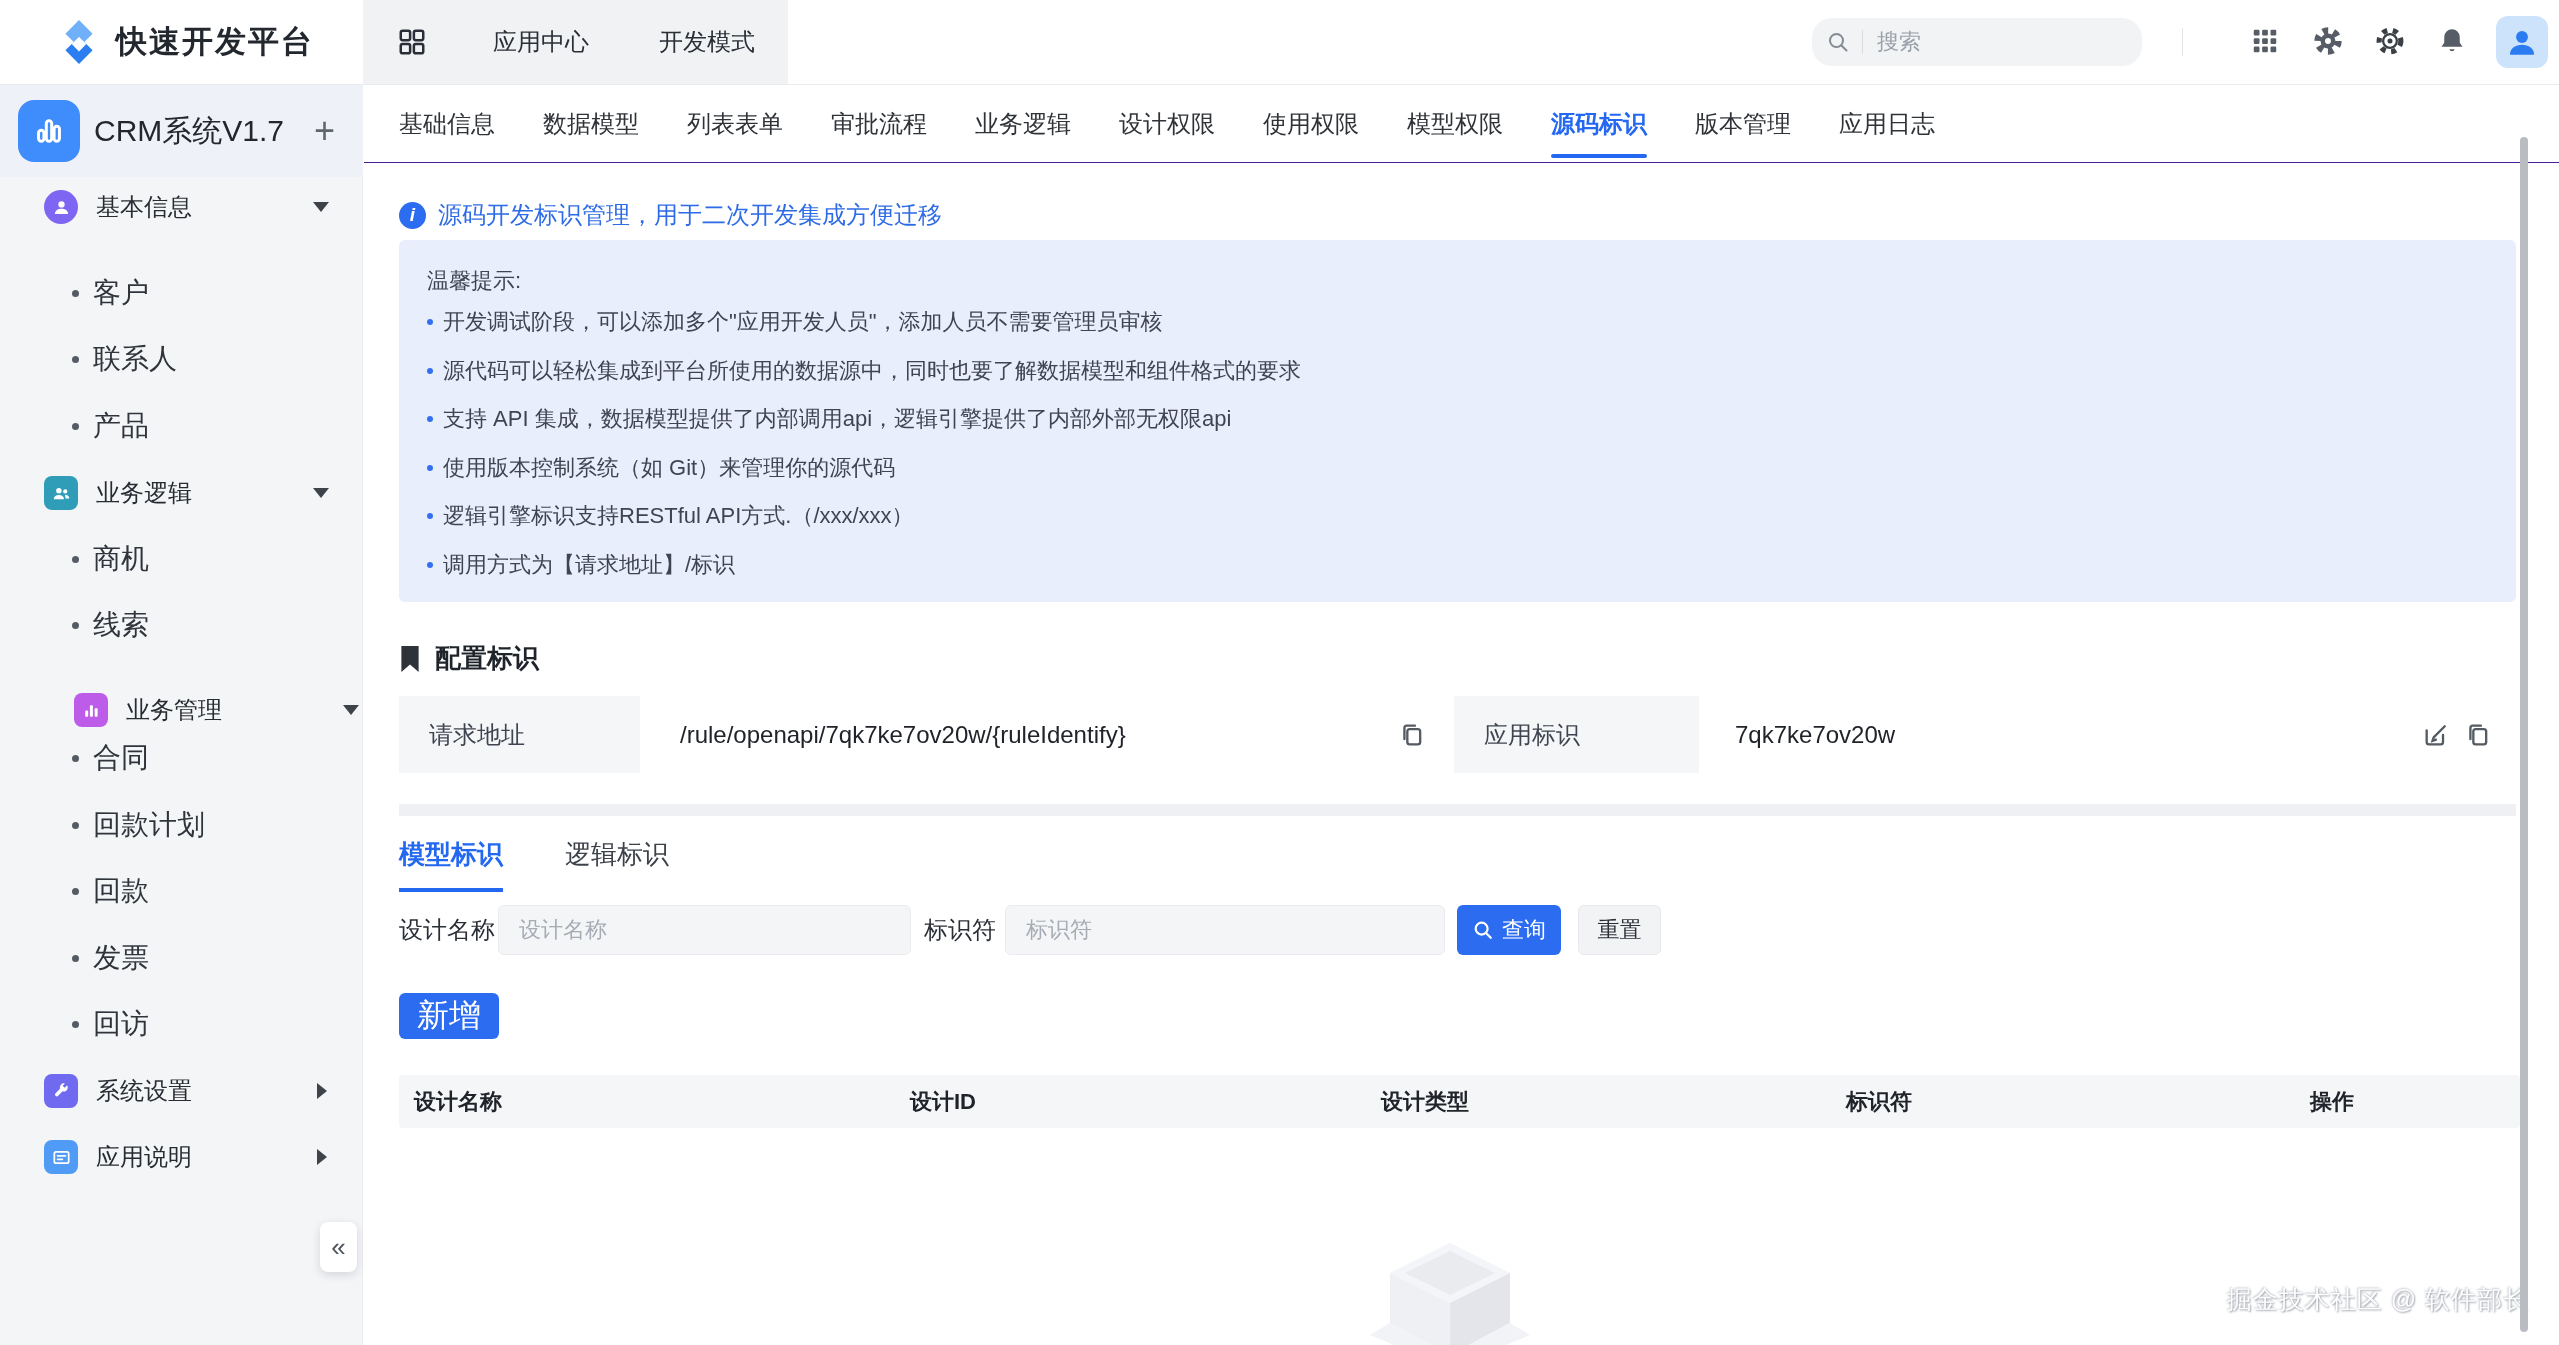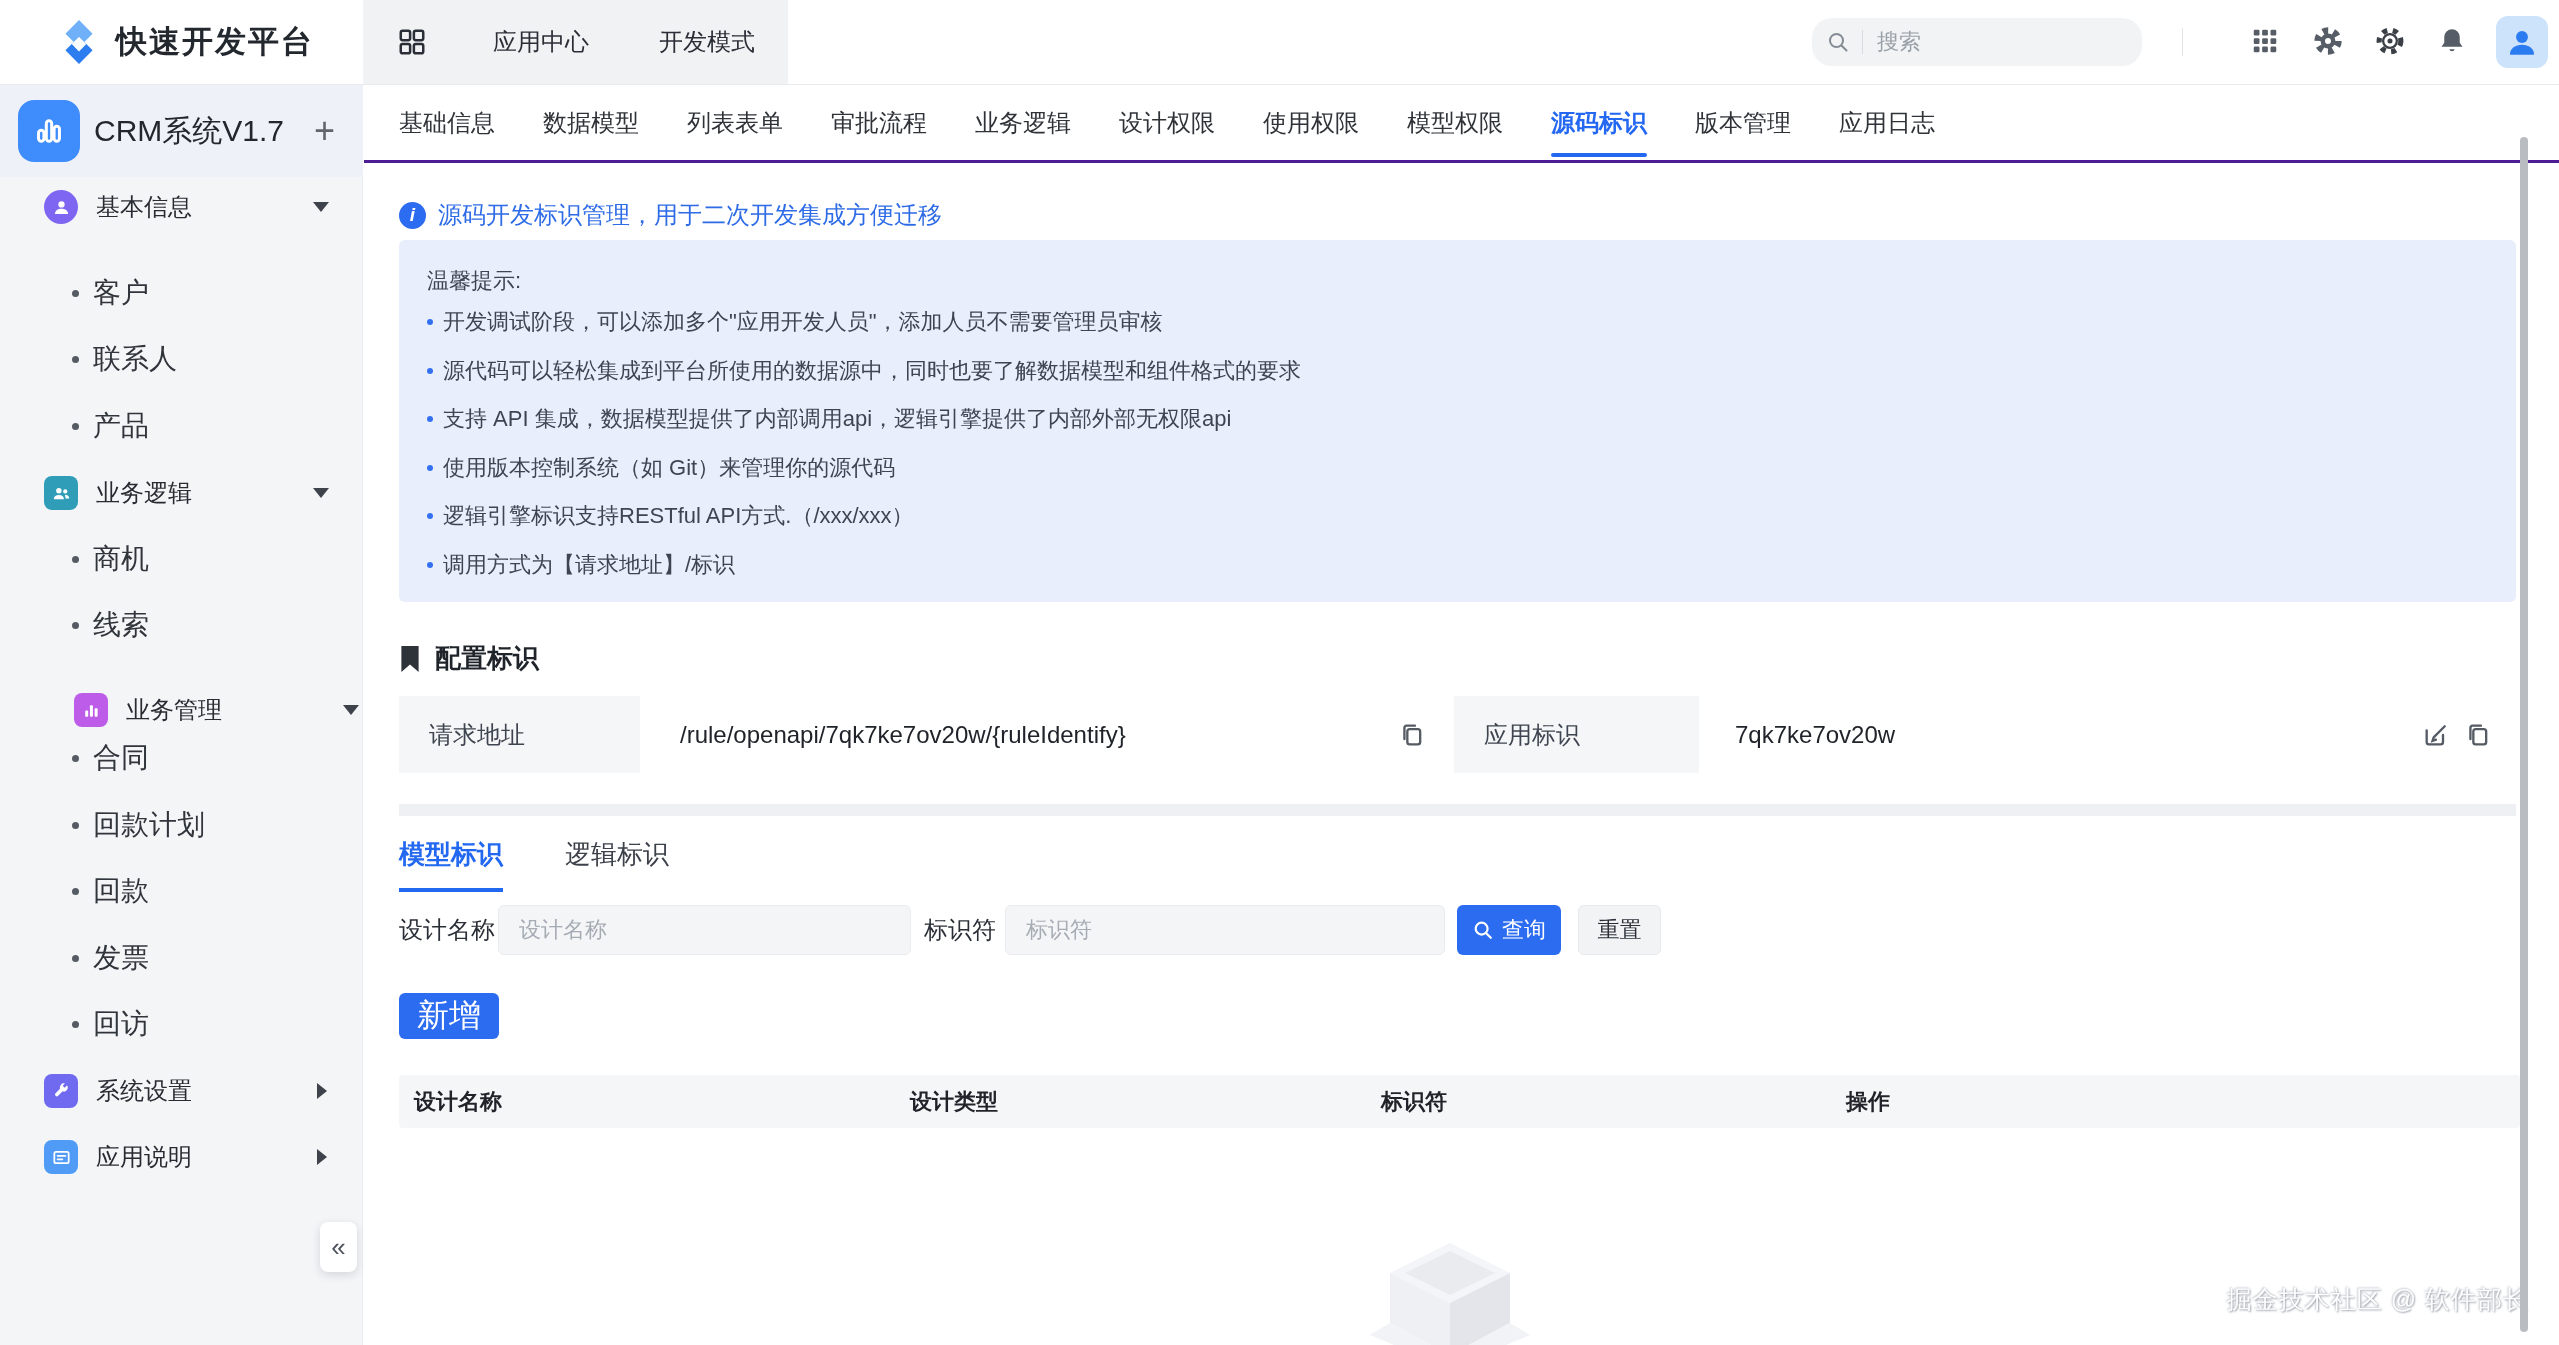--- a/index.html
+++ b/index.html
@@ -42,21 +42,21 @@
   .chev-d{width:0;height:0;border-left:8px solid transparent;border-right:8px solid transparent;
           border-top:10px solid #3e434b;margin-right:34px;}
   .chev-r{width:0;height:0;border-top:8px solid transparent;border-bottom:8px solid transparent;
           border-left:10px solid #3e434b;margin-right:36px;}
   .collapse-btn{position:absolute;left:320px;top:1137px;width:37px;height:50px;background:#fff;
                 border-radius:8px;box-shadow:0 3px 10px rgba(20,30,50,.14);display:flex;
                 align-items:center;justify-content:center;font-size:26px;color:#4e545c;z-index:6;}
 
   
   #main{position:absolute;left:364px;top:85px;width:2195px;height:1260px;background:#fff;overflow:hidden;}
-  .tabsrow{position:absolute;left:0;top:0;width:2195px;height:78px;border-bottom:3px solid #4c1d95;
+  .tabsrow{position:absolute;left:0;top:0;width:2195px;height:78px;border-bottom:1px solid #4c1d95;
            display:flex;align-items:center;gap:48px;padding-left:35px;box-sizing:border-box;}
   .tab{font-size:24px;color:#2f3338;position:relative;padding:20px 0;cursor:pointer;white-space:nowrap;}
   .tab.active{color:#2468f2;font-weight:bold;}
   .tab.active::after{content:"";position:absolute;left:0;right:0;bottom:2px;height:4px;
                      border-radius:2px;background:#2468f2;}
   .info-line{position:absolute;left:35px;top:114px;display:flex;align-items:center;gap:12px;}
   .info-ico{width:27px;height:27px;border-radius:50%;background:#2b6cf0;color:#fff;font-size:19px;
             font-weight:bold;display:flex;align-items:center;justify-content:center;font-style:italic;}
   .info-text{font-size:24px;color:#2e6be6;}
   .tipbox{position:absolute;left:35px;top:155px;width:2117px;height:362px;background:#e8eefc;
@@ -386,20 +386,21 @@
       </svg>
       <span>查询</span>
     </button>
     <button class="btn-reset">重置</button>
   </div>
 
   <button class="btn-blue addbtn">新增</button>
 
   <div class="thead">
     <span class="th">设计名称</span>
+    <span class="th">设计ID</span>
     <span class="th">设计类型</span>
     <span class="th">标识符</span>
     <span class="th">操作</span>
   </div>
 
   <svg class="emptybox" width="185" height="135" viewBox="0 0 185 135">
     <polygon points="35,48 95,18 155,48 95,78" fill="#f4f5f8"></polygon>
     <polygon points="50,48 95,26 140,48 95,70" fill="#e9ebef"></polygon>
     <polygon points="35,48 35,98 95,130 95,78" fill="#eef0f3"></polygon>
     <polygon points="155,48 155,98 95,130 95,78" fill="#e3e5ea"></polygon>

